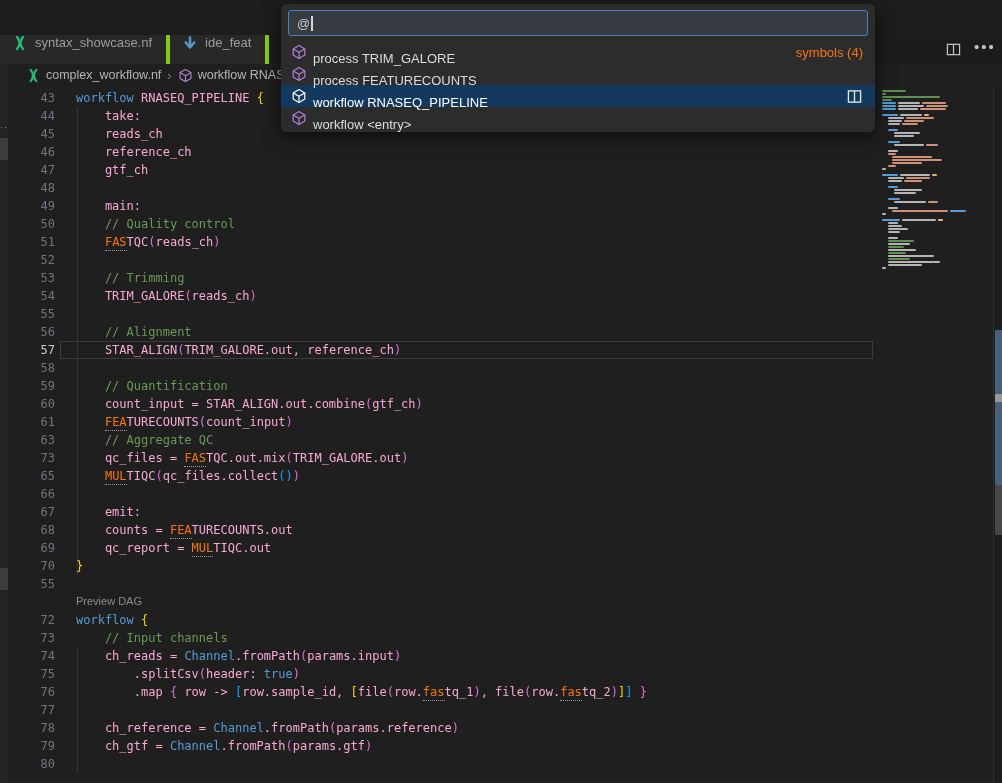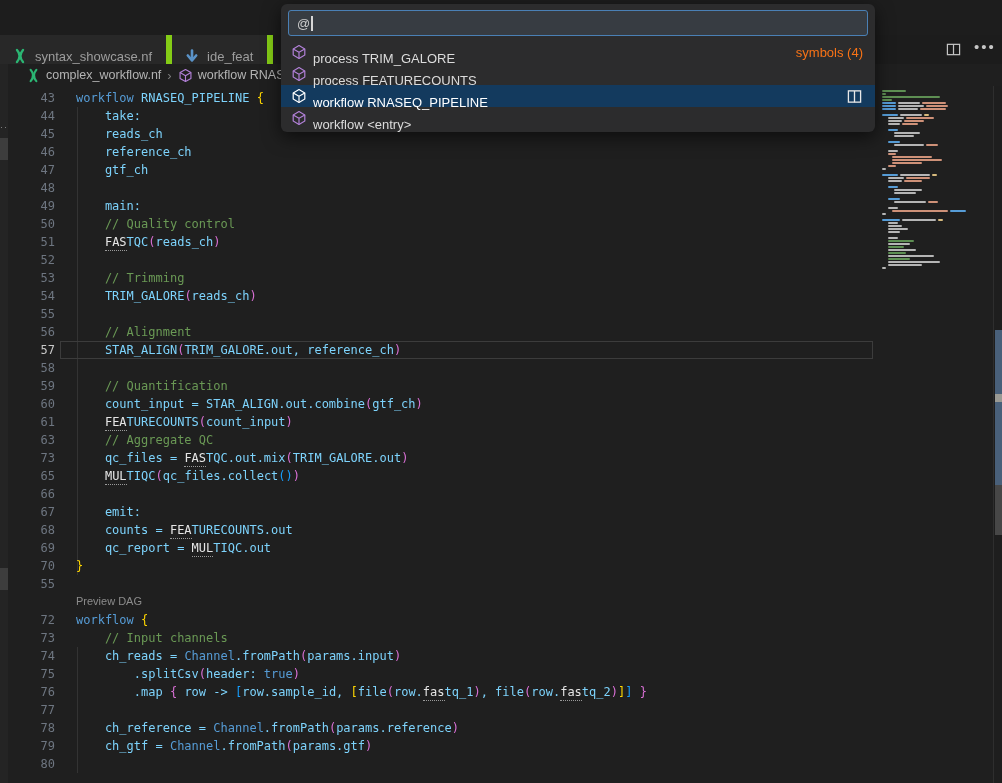--- a/index.html
+++ b/index.html
@@ -6,44 +6,44 @@
   html,body { background:#111; }
   #app {
     position:relative; width:1002px; height:783px; overflow:hidden;
     background:#1f1f1f; font-family:"Liberation Sans", sans-serif;
     -webkit-font-smoothing:antialiased;
   }
   
   .titlebar { position:absolute; left:0; top:0; width:1002px; height:35px; background:#1d1d1d; }
   
   .tabbar { position:absolute; left:0; top:35px; width:1002px; height:29px; background:#1c1c1c; display:flex; align-items:stretch; }
-  .tab { display:flex; align-items:flex-end; gap:7px; padding:0 14px 0 12px; background:#282828; color:#9d9d9d; font-size:13px; border-right:6px solid #84cc16; max-width:200px; white-space:nowrap; overflow:hidden; }
+  .tab { display:flex; align-items:flex-start; gap:7px; padding:0 14px 0 12px; background:#282828; color:#9d9d9d; font-size:13px; border-right:4px solid #84cc16; max-width:200px; white-space:nowrap; overflow:hidden; }
   .tab .ticon { width:16px; height:16px; flex:0 0 16px; }
   .editor-actions { position:absolute; right:6px; top:35px; height:29px; display:flex; align-items:center; gap:10px; color:#cccccc; }
   .act { width:22px; height:22px; display:flex; align-items:center; justify-content:center; border-radius:4px; cursor:pointer; }
   .dots { letter-spacing:2px; font-size:15px; color:#c5c5c5; line-height:10px; padding-bottom:6px; }
   
   .breadcrumb { position:absolute; left:8px; top:64px; width:880px; height:22px; background:#1f1f1f; display:flex; align-items:center; gap:5px; font-size:12.5px; color:#b4b4b4; padding-left:18px; white-space:nowrap; overflow:hidden; }
   .crumb-sep { color:#7e7e7e; font-size:13px; padding:0 1px; }
   .bicon { width:15px; height:15px; }
   
   .leftstrip { position:absolute; left:0; top:64px; width:8px; height:719px; background:#242424; }
   .leftstrip .mark { position:absolute; left:0; width:8px; background:#3d3d3d; }
   .leftstrip .overflow-dots { position:absolute; left:0px; top:58px; color:#8a8a8a; font-size:9px; letter-spacing:1px; }
   
   .editor { position:absolute; left:8px; top:86px; width:985px; height:697px; overflow:hidden; background:#1f1f1f; padding-top:3px; font-family:"DejaVu Sans Mono", monospace; font-size:12px; }
   .line { position:relative; display:flex; height:18px; line-height:18px; white-space:pre; }
   .num { width:47px; text-align:right; color:#6e7681; flex:0 0 47px; font-size:12px; }
   .code { margin-left:21px; position:relative; color:#d4d4d4; }
   .hlblock { position:absolute; top:0; height:18px; left:-1px; background:#454329; z-index:-1; }
   .cur .num { color:#c8c8c8; }
   .cur::before { content:""; position:absolute; left:52px; right:120px; top:0; bottom:0; border:1px solid #3c3c3c; pointer-events:none; }
-  .kw { color:#569cd6; } .cm { color:#6a9955; } .tx { color:#7dd3fc; }
+  .kw { color:#569cd6; } .cm { color:#6a9955; } .tx { color:#f9a8d4; }
   .b1 { color:#ffd700; } .b2 { color:#da70d6; } .b3 { color:#179fff; }
-  .hint { color:#e5e5e5; border-bottom:1.5px dotted #9a9a9a; padding-bottom:0.5px; }
+  .hint { color:#f97316; border-bottom:1.5px dotted #9a9a9a; padding-bottom:0.5px; }
   .lensrow { height:18px; line-height:16px; }
   .lens { margin-left:68px; font-family:"Liberation Sans", sans-serif; font-size:11px; color:#8c8c8c; }
   .iguide { position:absolute; width:1px; background:#333333; left:69px; }
   
   .minimap { position:absolute; left:878px; top:86px; width:115px; height:697px; background:#1f1f1f; padding-top:4px; overflow:hidden; }
   .mrow { height:2px; margin:0 0 1px 0; display:flex; gap:2px; }
   .mseg { height:2px; border-radius:1px; }
   
   .rail { position:absolute; left:993px; top:86px; width:9px; height:697px; background:#1e1e1e; border-left:1px solid #2e2e2e; }
   .rail .thumb-blue { position:absolute; left:1px; right:0; top:244px; height:155px; background:#49607a; }

